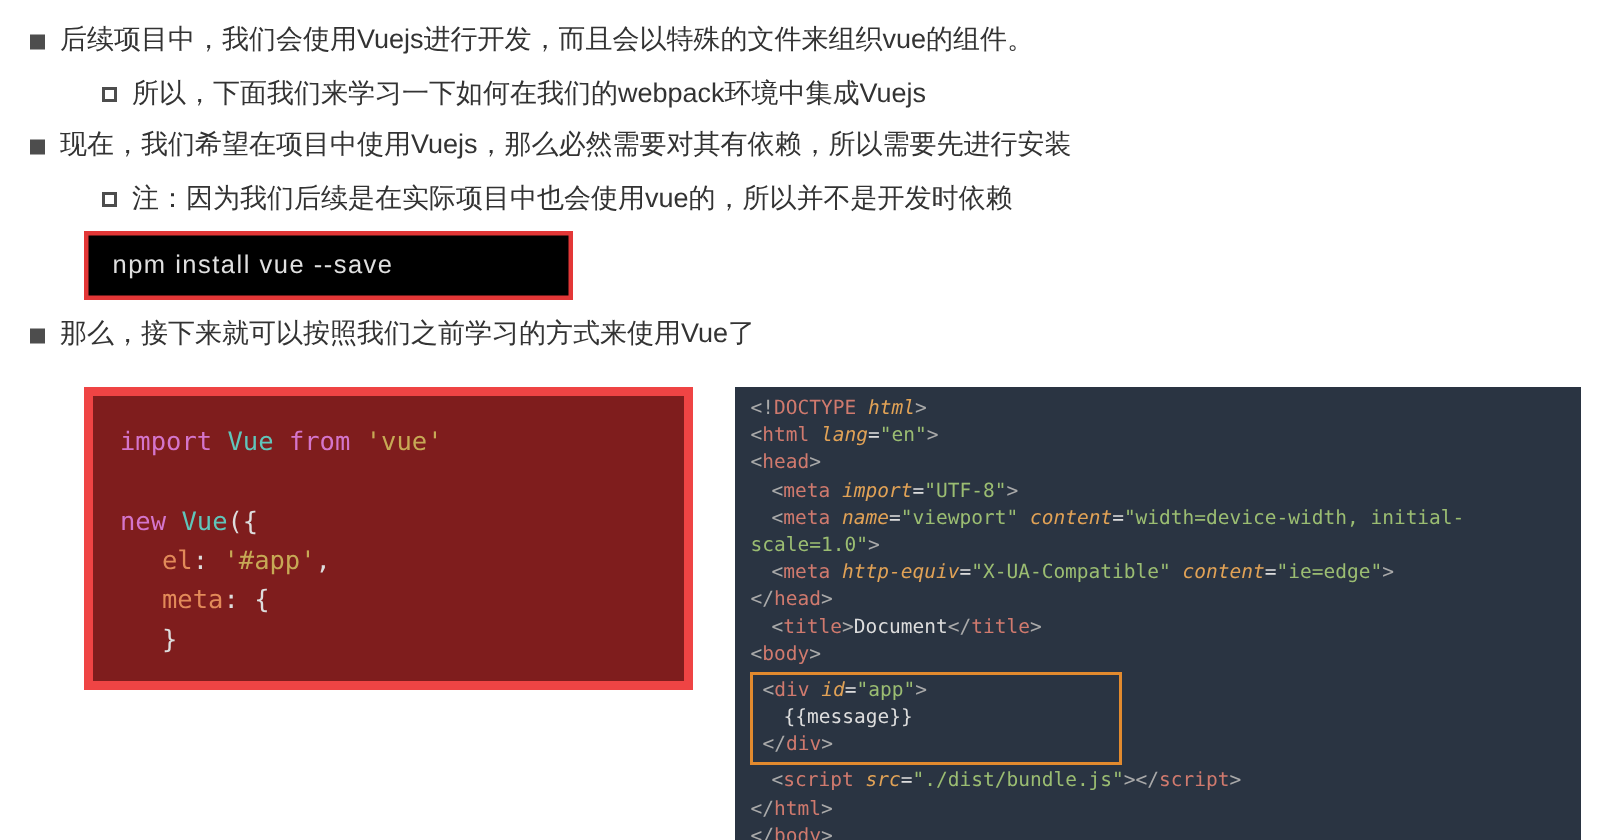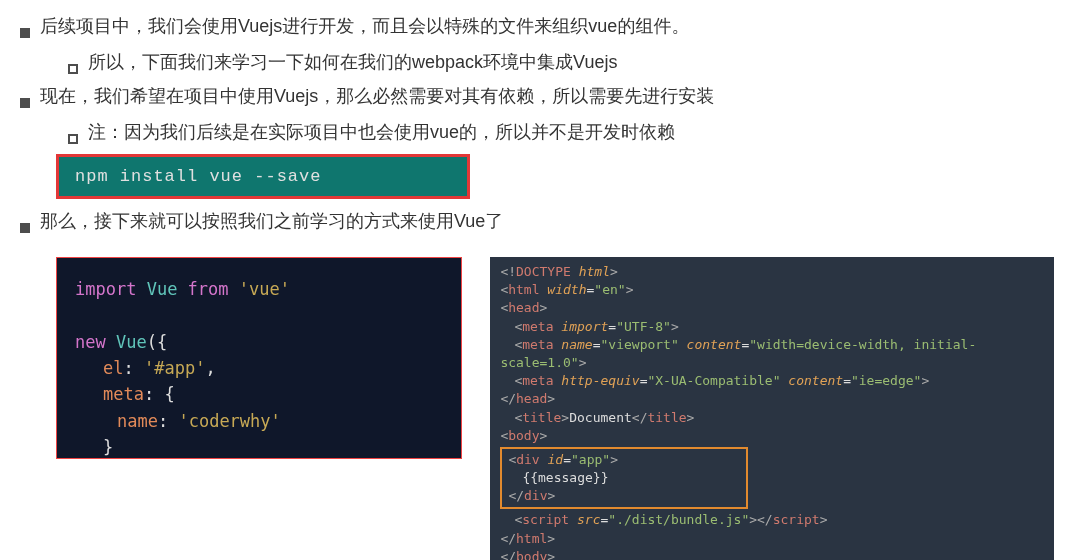--- a/index.html
+++ b/index.html
@@ -4,41 +4,41 @@
   <style>
     * { margin: 0; padding: 0; box-sizing: border-box; }
     body {
       background: #fff;
       font-family: "Microsoft YaHei", Arial, sans-serif;
       font-size: 18px;
       color: #333;
       padding: 14px 20px;
       width: 1074px;
     }
-    .bullet-row { display: flex; align-items: flex-end; margin-bottom: 8px; }
+    .bullet-row { display: flex; align-items: flex-start; margin-bottom: 8px; }
     .bullet-row.sub { margin-left: 48px; margin-top: 12px; margin-bottom: 10px; }
     .sq { width: 10px; height: 10px; background: #4d4d4d; margin-top: 9px; margin-right: 10px; flex-shrink: 0; }
     .sq-hollow { width: 10px; height: 10px; border: 2px solid #4d4d4d; margin-top: 8px; margin-right: 10px; flex-shrink: 0; }
     .cmd-box-wrap { margin-left: 36px; margin-top: 2px; margin-bottom: 10px; }
     .cmd-box {
       border: 3px solid #e33737;
-      background: #0f766e;
+      background: #000000;
       color: #e0e0e0;
       padding: 10px 16px;
-      font-family: Liberation Mono, monospace;
+      font-family: Liberation Sans, sans-serif;
       font-size: 17px;
-      width: 414px;
+      width: 326px;
       letter-spacing: 1px;
     }
     .codes { display: flex; gap: 28px; margin-top: 24px; margin-left: 36px; }
     .code-left {
       width: 408px;
       height: 202px;
-      background: #0f172a;
-      border: 1px solid #ef4444;
+      background: #7f1d1d;
+      border: 6px solid #ef4444;
       padding: 18px 18px;
       font-family: Consolas, Menlo, monospace;
       font-size: 17px;
       line-height: 1.55;
       color: #e0e0e0;
       overflow: hidden;
     }
     .code-right {
       width: 566px;
       background: #2a3442;
@@ -106,31 +106,28 @@
     <div>
       <span class="hl-pink">new</span><span class="hl-teal"> Vue</span><span class="hl-white">({</span>
     </div>
     <div>
       <span class="ind2"></span><span class="hl-orange">el</span><span class="hl-white">: </span><span class="hl-ystr">'#app'</span><span class="hl-white">,</span>
     </div>
     <div>
       <span class="ind2"></span><span class="hl-orange">meta</span><span class="hl-white">: {</span>
     </div>
     <div>
-      <span class="ind3"></span><span class="hl-orange">name</span><span class="hl-white">: </span><span class="hl-ystr">'coderwhy'</span>
-    </div>
-    <div>
       <span class="ind2"></span><span class="hl-white">}</span>
     </div>
 
   </div>
 
   <div class="code-right">
     <div><span class="bracket">&lt;!</span><span class="tag">DOCTYPE </span><span class="attr">html</span><span class="bracket">&gt;</span></div>
-    <div><span class="bracket">&lt;</span><span class="tag">html</span><span class="attr"> width</span><span class="txt">=</span><span class="val">"en"</span><span class="bracket">&gt;</span></div>
+    <div><span class="bracket">&lt;</span><span class="tag">html</span><span class="attr"> lang</span><span class="txt">=</span><span class="val">"en"</span><span class="bracket">&gt;</span></div>
     <div><span class="bracket">&lt;</span><span class="tag">head</span><span class="bracket">&gt;</span></div>
     <div><span class="ind1"></span><span class="bracket">&lt;</span><span class="tag">meta</span><span class="attr"> import</span><span class="txt">=</span><span class="val">"UTF-8"</span><span class="bracket">&gt;</span></div>
     <div><span class="ind1"></span><span class="bracket">&lt;</span><span class="tag">meta</span><span class="attr"> name</span><span class="txt">=</span><span class="val">"viewport"</span><span class="attr"> content</span><span class="txt">=</span><span class="val">"width=device-width, initial-scale=1.0"</span><span class="bracket">&gt;</span></div>
     <div><span class="ind1"></span><span class="bracket">&lt;</span><span class="tag">meta</span><span class="attr"> http-equiv</span><span class="txt">=</span><span class="val">"X-UA-Compatible"</span><span class="attr"> content</span><span class="txt">=</span><span class="val">"ie=edge"</span><span class="bracket">&gt;</span></div>
     <div><span class="bracket">&lt;/</span><span class="tag">head</span><span class="bracket">&gt;</span></div>
     <div><span class="ind1"></span><span class="bracket">&lt;</span><span class="tag">title</span><span class="bracket">&gt;</span><span class="txt">Document</span><span class="bracket">&lt;/</span><span class="tag">title</span><span class="bracket">&gt;</span></div>
     <div><span class="bracket">&lt;</span><span class="tag">body</span><span class="bracket">&gt;</span></div>
     <div class="orange-box">
       <div><span class="bracket">&lt;</span><span class="tag">div</span><span class="attr"> id</span><span class="txt">=</span><span class="val">"app"</span><span class="bracket">&gt;</span></div>
       <div><span class="ind1"></span><span class="txt">{{message}}</span></div>

